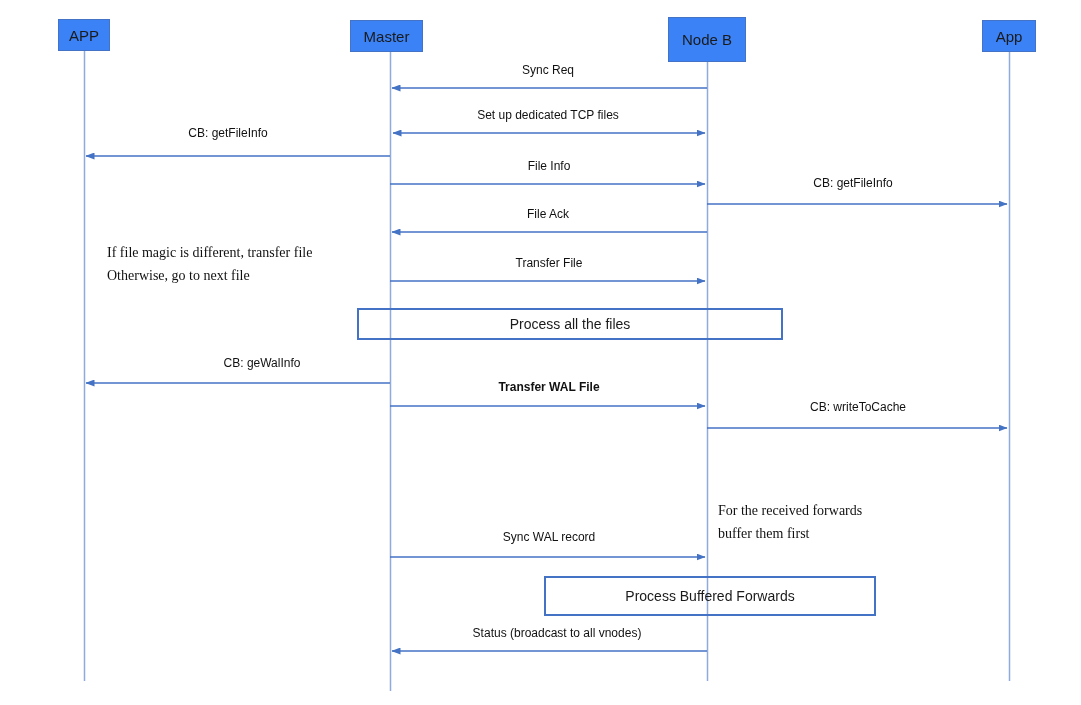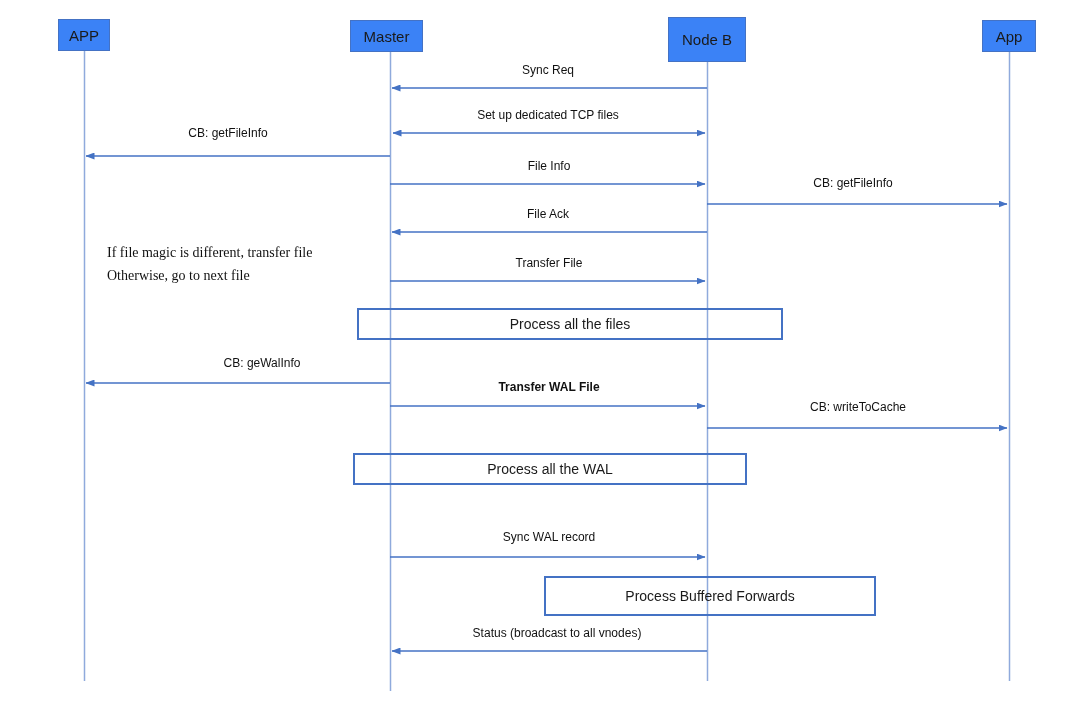--- a/index.html
+++ b/index.html
@@ -71,36 +71,35 @@
   <div class="actor" style="left:668px; top:17px; width:78px; height:45px;">
       <span>Node B</span>
     </div>
   <div class="actor" style="left:982px; top:20px; width:54px; height:32px;">
       <span>App</span>
     </div>
 
   <div class="proc" style="left:357px; top:308px; width:426px; height:32px;">
       <span>Process all the files</span>
     </div>
-  <div class="proc" style="left:353px; top:453px; width:394px; height:32px;">
-      <span>Process all the WAL</span>
-    </div>
   <div class="proc" style="left:544px; top:576px; width:332px; height:40px;">
       <span>Process Buffered Forwards</span>
     </div>
 
   <div class="msg" style="left:548px; top:63px;">Sync Req</div>
   <div class="msg" style="left:548px; top:108px;">Set up dedicated TCP files</div>
   <div class="msg" style="left:228px; top:126px;">CB: getFileInfo</div>
   <div class="msg" style="left:549px; top:159px;">File Info</div>
   <div class="msg" style="left:853px; top:176px;">CB: getFileInfo</div>
   <div class="msg" style="left:548px; top:207px;">File Ack</div>
   <div class="msg" style="left:549px; top:256px;">Transfer File</div>
   <div class="msg" style="left:230px; top:356px;margin-left:32px;">CB: geWalInfo</div>
   <div class="msg" style="left:549px; top:380px;font-weight:bold;">Transfer WAL File</div>
   <div class="msg" style="left:858px; top:400px;">CB: writeToCache</div>
   <div class="msg" style="left:549px; top:530px;">Sync WAL record</div>
   <div class="msg" style="left:557px; top:626px;">Status (broadcast to all vnodes)</div>
 
   <div class="note" style="left:107px; top:241px;">If file magic is different, transfer file
 Otherwise, go to next file</div>
+  <div class="note" style="left:718px; top:499px;">For the received forwards
+buffer them first</div>
 
 </div>
 
 </body></html>

